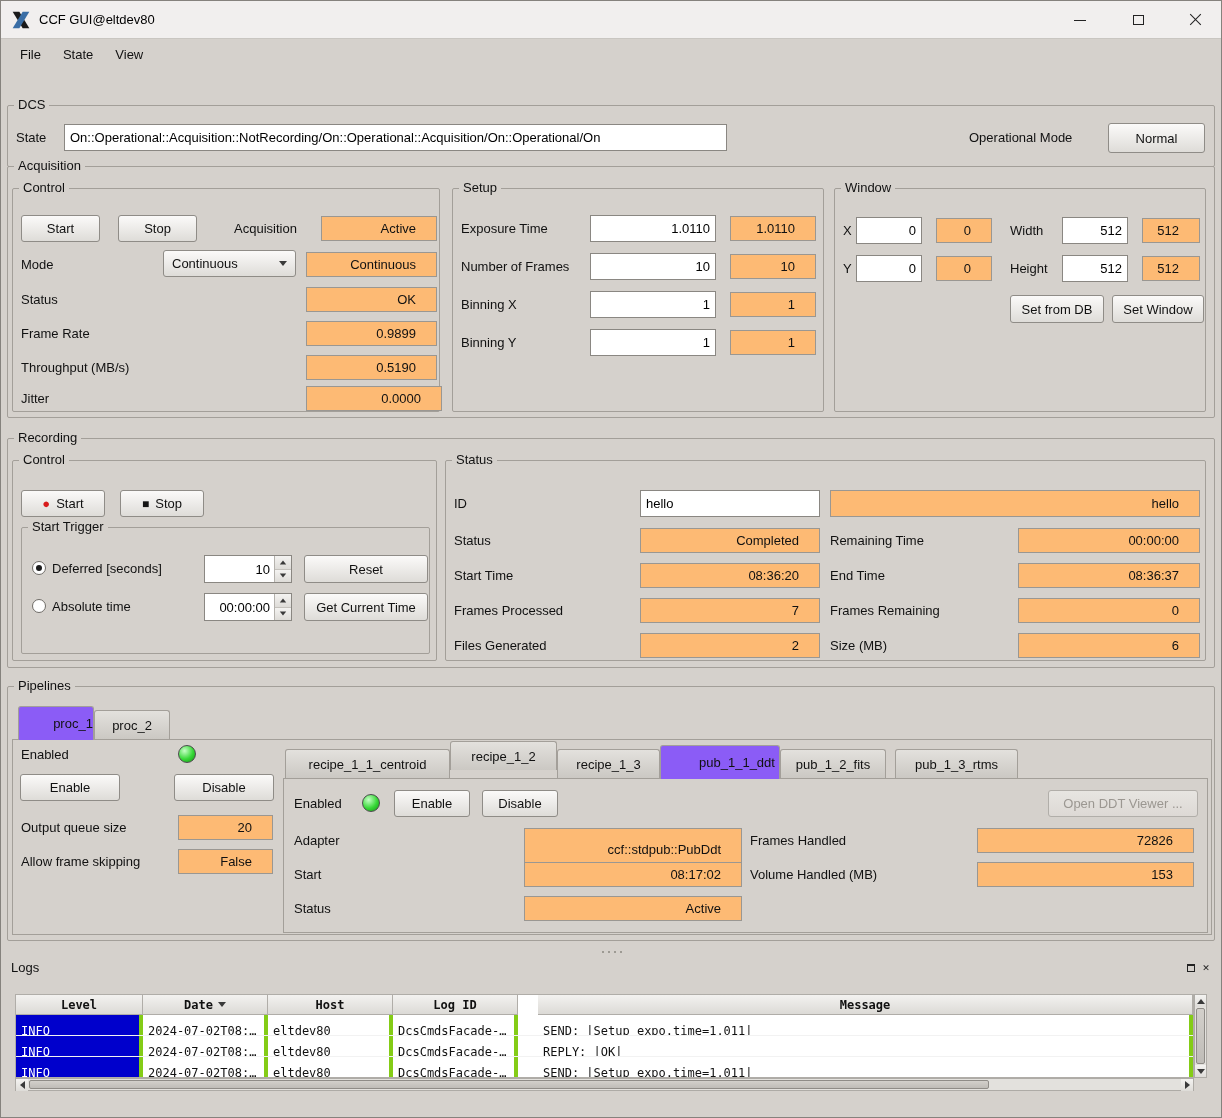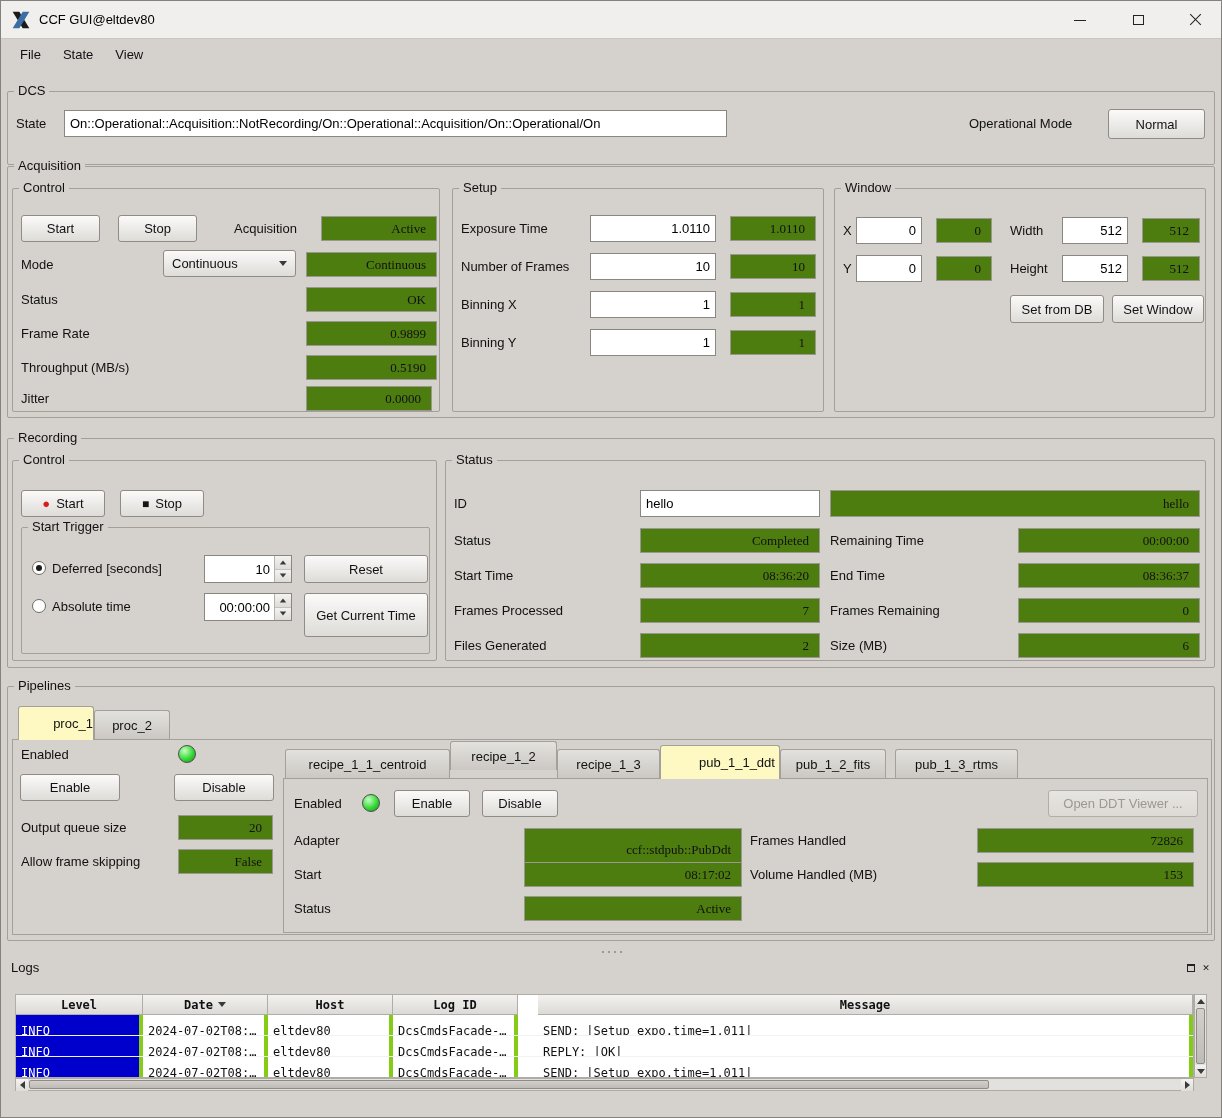--- a/index.html
+++ b/index.html
@@ -23,21 +23,21 @@
 
   
   .grp { position:absolute; border:1px solid #a39f99; border-radius:2px; }
   .grp-title { position:absolute; top:-9px; left:6px; background:#d5d1cc; padding:0 4px; white-space:nowrap; }
 
   .lbl { position:absolute; line-height:27px; white-space:nowrap; }
 
   .btn { position:absolute; display:flex; align-items:center; justify-content:center; gap:6px; background:linear-gradient(#fbfaf9,#dedcd8); border:1px solid #8f8c87; border-radius:3px; white-space:nowrap; }
   .btn.disabled { color:#9b9791; background:linear-gradient(#e7e5e1,#ddd9d5); border-color:#b1aea9; }
 
-  .ro { position:absolute; background:#4d7c0f; border:1px solid #9a9792; display:flex; align-items:center; justify-content:flex-end; padding:0 10px; white-space:nowrap; overflow:hidden;font-family:Liberation Serif, serif; }
+  .ro { position:absolute; background:#fdba74; border:1px solid #9a9792; display:flex; align-items:center; justify-content:flex-end; padding:0 20px; white-space:nowrap; overflow:hidden; }
   .inp { position:absolute; background:#fff; border:1px solid #8a8782; padding:0 5px; font:13px "Liberation Sans","DejaVu Sans",sans-serif; }
   .inp.num { text-align:right; }
 
   .combo { position:absolute; display:flex; align-items:center; justify-content:space-between; padding:0 8px; background:linear-gradient(#fbfaf9,#dedcd8); border:1px solid #8f8c87; border-radius:3px; }
   .tri-dn { width:0; height:0; border-left:4px solid transparent; border-right:4px solid transparent; border-top:5px solid #3a3a3a; }
   .tri-up { width:0; height:0; border-left:4px solid transparent; border-right:4px solid transparent; border-bottom:5px solid #3a3a3a; }
   .tri-lf { width:0; height:0; border-top:4px solid transparent; border-bottom:4px solid transparent; border-right:5px solid #3a3a3a; }
   .tri-rt { width:0; height:0; border-top:4px solid transparent; border-bottom:4px solid transparent; border-left:5px solid #3a3a3a; }
 
   .spin { position:absolute; display:flex; background:#fff; border:1px solid #8a8782; }
@@ -50,21 +50,21 @@
   .radio { position:absolute; width:14px; height:14px; border-radius:50%; border:1px solid #6f6c67; background:#fff; }
   .radio.sel::after { content:""; position:absolute; left:3px; top:3px; width:6px; height:6px; border-radius:50%; background:#1c1c1c; }
 
   .led { position:absolute; width:18px; height:18px; border-radius:50%; border:1px solid #4c4c4c; background:radial-gradient(circle at 35% 30%, #c6ffc6, #37d837 55%, #149014); }
 
   .rec-dot { color:#d81b1b; font-size:13px; line-height:1; }
   .stop-sq { color:#151515; font-size:12px; line-height:1; }
 
   
   .tab { position:absolute; display:flex; align-items:center; justify-content:center; border:1px solid #a39f99; border-bottom:none; border-radius:3px 3px 0 0; background:linear-gradient(#e3e1dd,#cbc8c3); white-space:nowrap; }
-  .tab.active { background:#fef9c3; z-index:3;padding-left:34px; }
+  .tab.active { background:#8b5cf6; z-index:3;padding-left:34px; }
   .pane { position:absolute; border:1px solid #a39f99; background:#d5d1cc; }
 
   
   .logtable { position:absolute; left:14px; top:993px; width:1179px; height:84px; background:#fff; border:1px solid #b0ada8; overflow:hidden; }
   .thead { display:flex; height:20px; }
   .th { display:flex; align-items:center; justify-content:center; gap:5px; background:linear-gradient(#f3f2f0,#dcdad6); border-right:1px solid #b0ada8; border-bottom:1px solid #b0ada8; font:bold 12px "DejaVu Sans Mono","Liberation Mono",monospace; }
   .trow { display:flex; height:21px; border-bottom:1px solid #f2f2f2; }
   .td { font:12px "DejaVu Sans Mono","Liberation Mono",monospace; padding:9px 5px; white-space:nowrap; overflow:hidden; border-right:4px solid #84cc16;text-decoration:underline; }
   .td.level { background:#0000cc; color:#fff; }
   .c0{width:127px;} .c1{width:125px;} .c2{width:125px;} .c3{width:125px;} .c4{flex:1;margin-left:20px;}
@@ -111,21 +111,21 @@
         </div>
     </div>
   </div>
 
   <div class="menubar">
     <div class="menu-item">File</div>
     <div class="menu-item">State</div>
     <div class="menu-item">View</div>
   </div>
 
-  <div class="grp" style="left:6px;top:90px;width:1208px;height:74px;">
+  <div class="grp" style="left:6px;top:104px;width:1208px;height:62px;">
     <span class="grp-title">DCS</span>
     <span class="lbl" style="left:8px;top:18px;">State</span>
     <input class="inp" style="left: 56px; top: 18px; width: 663px; height: 27px;" value="On::Operational::Acquisition::NotRecording/On::Operational::Acquisition/On::Operational/On">
     <span class="lbl" style="left:961px;top:18px;">Operational Mode</span>
     <div class="btn" style="left:1100px;top:17px;width:97px;height:30px;">Normal</div>
   </div>
 
   <div class="grp" style="left:6px;top:165px;width:1208px;height:252px;">
     <span class="grp-title">Acquisition</span>
 
@@ -146,21 +146,21 @@
       <span class="lbl" style="left:8px;top:97px;">Status</span>
       <div class="ro" style="left:293px;top:98px;width:131px;height:25px;">OK</div>
 
       <span class="lbl" style="left:8px;top:131px;">Frame Rate</span>
       <div class="ro" style="left:293px;top:132px;width:131px;height:25px;">0.9899</div>
 
       <span class="lbl" style="left:8px;top:165px;">Throughput (MB/s)</span>
       <div class="ro" style="left:293px;top:166px;width:131px;height:25px;">0.5190</div>
 
       <span class="lbl" style="left:8px;top:196px;">Jitter</span>
-      <div class="ro" style="left:293px;top:197px;width:126px;height:25px;">0.0000</div>
+      <div class="ro" style="left:293px;top:197px;width:136px;height:25px;">0.0000</div>
     </div>
 
     <div class="grp" style="left:444px;top:21px;width:372px;height:224px;">
       <span class="grp-title">Setup</span>
 
       <span class="lbl" style="left:8px;top:26px;">Exposure Time</span>
       <input class="inp num" style="left: 137px; top: 26px; width: 126px; height: 27px;" value="1.0110">
       <div class="ro" style="left:277px;top:27px;width:86px;height:25px;">1.0110</div>
 
       <span class="lbl" style="left:8px;top:64px;">Number of Frames</span>
@@ -235,21 +235,21 @@
           <input value="00:00:00" style="">
           <div class="spin-btns">
             <div>
                 <i class="tri-up"></i>
               </div>
             <div>
                 <i class="tri-dn"></i>
               </div>
           </div>
         </div>
-        <div class="btn" style="left:282px;top:65px;width:124px;height:44px;">Get Current Time</div>
+        <div class="btn" style="left:282px;top:65px;width:124px;height:28px;">Get Current Time</div>
       </div>
     </div>
 
     <div class="grp" style="left:437px;top:21px;width:761px;height:201px;">
       <span class="grp-title">Status</span>
 
       <span class="lbl" style="left:8px;top:29px;">ID</span>
       <input class="inp" style="left: 194px; top: 29px; width: 180px; height: 27px;" value="hello">
       <div class="ro" style="left:384px;top:29px;width:370px;height:27px;">hello</div>
 

